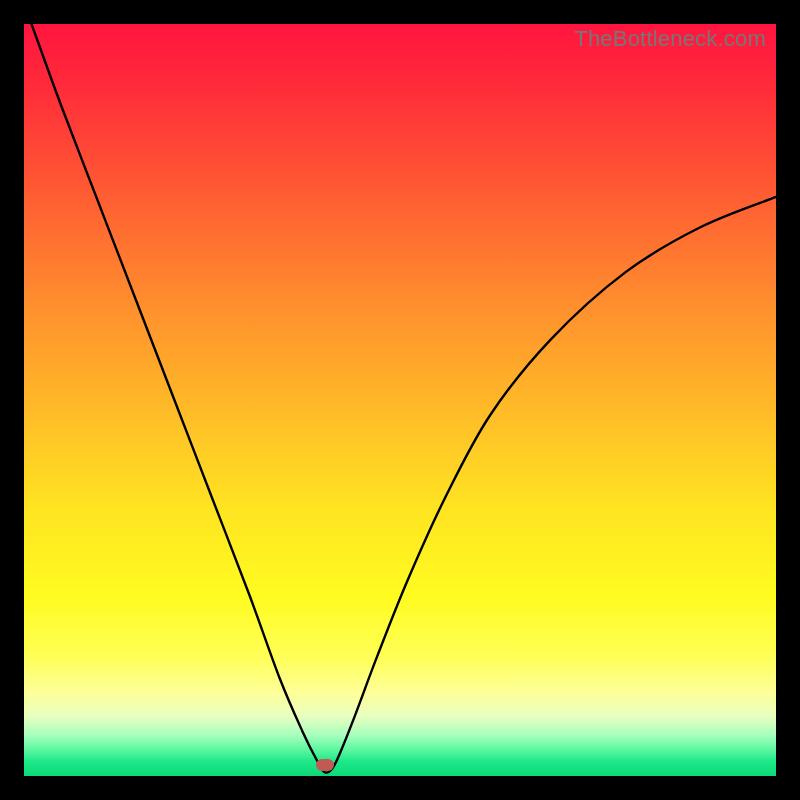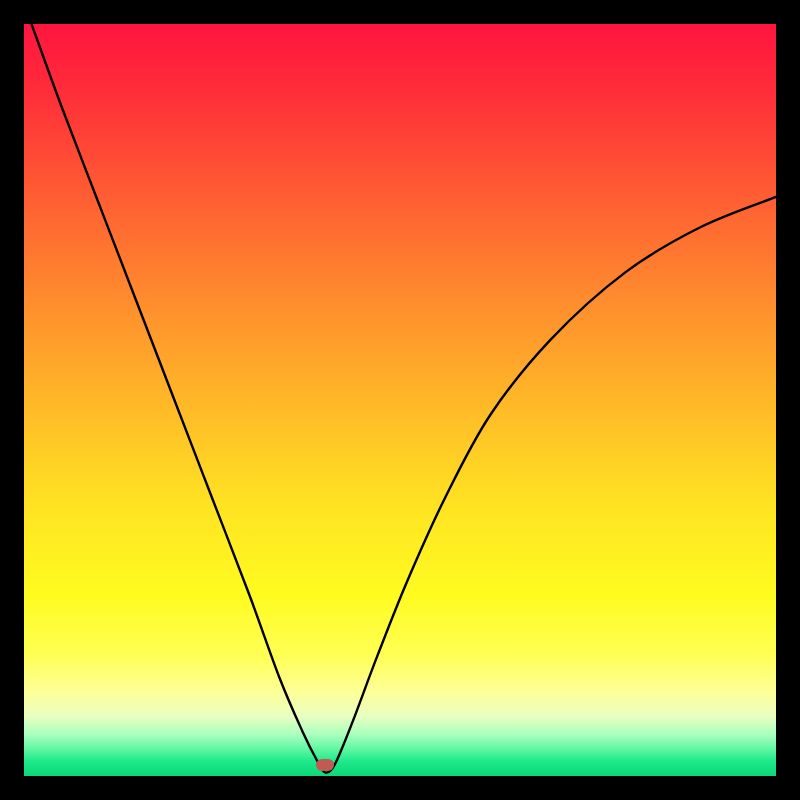--- a/index.html
+++ b/index.html
@@ -66,18 +66,19 @@
     background: #c05a52;
     border-radius: 6px;
     transform: translate(-50%, -50%);
   }
 </style>
 </head>
 <body>
 
 <div class="frame">
   <div class="plot">
+    <div class="watermark">TheBottleneck.com</div>
     <svg class="curve" viewBox="0 0 752 752" preserveAspectRatio="none">
       <path id="curve-path" fill="none" stroke="#000" stroke-width="2.4" stroke-linejoin="round" stroke-linecap="round" d="M 7.5200000000000005,0 C 12.533333333333335,13.78666666666667 26.32,52.64000000000003 37.6,82.72000000000003 C 48.88,112.80000000000003 62.66666666666667,147.89333333333335 75.2,180.48000000000002 C 87.73333333333333,213.0666666666667 100.26666666666667,245.65333333333334 112.8,278.24 C 125.33333333333333,310.82666666666665 137.86666666666667,343.41333333333336 150.4,376 C 162.93333333333334,408.58666666666664 175.46666666666667,441.17333333333335 188,473.76 C 200.53333333333333,506.34666666666664 214.32,541.4399999999999 225.6,571.52 C 236.88,601.6 246.90666666666667,631.6800000000001 255.68,654.24 C 264.4533333333333,676.8 271.97333333333336,693.0933333333334 278.24,706.88 C 284.50666666666666,720.6666666666666 289.52000000000004,730.0666666666667 293.28000000000003,736.96 C 297.04,743.8533333333334 298.29333333333335,746.9866666666667 300.8,748.24 C 303.3066666666667,749.4933333333333 305.81333333333333,747.6133333333333 308.32,744.48 C 310.82666666666665,741.3466666666667 312.08,738.2133333333334 315.84,729.44 C 319.59999999999997,720.6666666666667 324.61333333333334,708.1333333333334 330.88,691.84 C 337.14666666666665,675.5466666666666 344.6666666666667,654.24 353.44,631.68 C 362.2133333333333,609.1199999999999 372.23999999999995,582.8 383.52,556.48 C 394.8,530.1600000000001 407.33333333333337,501.3333333333333 421.12000000000006,473.76 C 434.90666666666675,446.18666666666667 448.6933333333334,417.36 466.24,391.04 C 483.78666666666663,364.72 503.84,339.65333333333336 526.4,315.84000000000003 C 548.96,292.0266666666667 576.5333333333333,266.96 601.6,248.15999999999997 C 626.6666666666667,229.35999999999996 651.7333333333333,215.5733333333333 676.8000000000001,203.03999999999996 C 701.8666666666668,190.50666666666663 739.4666666666667,177.97333333333336 752,172.96000000000004"></path>
     </svg>
     <div id="marker" class="marker" style="left: 300.8px; top: 740.72px;"></div>
   </div>
 </div>
 
 </body></html>

